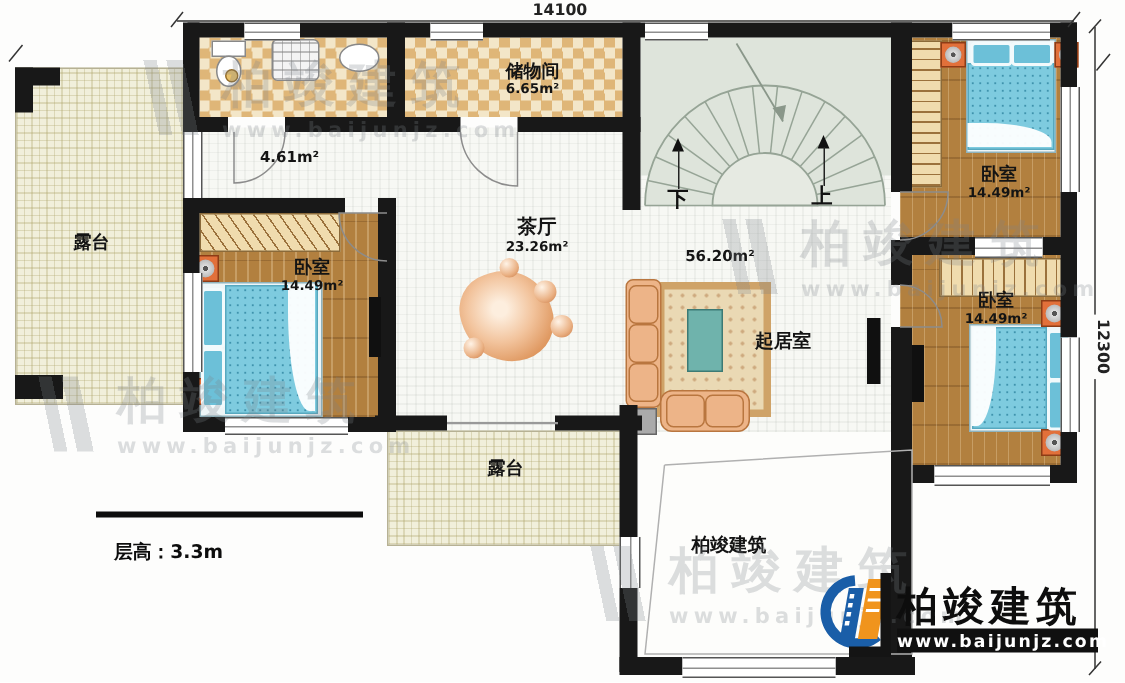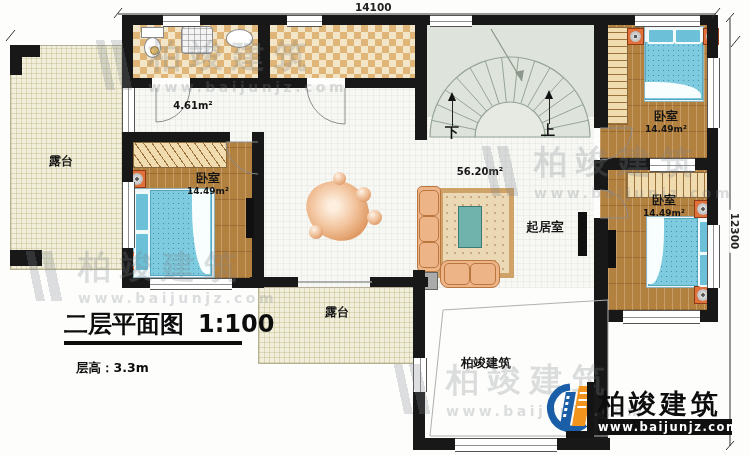--- a/index.html
+++ b/index.html
@@ -260,39 +260,47 @@
       <line x1="726" y1="22" x2="734" y2="13"></line>
       <line x1="726" y1="450" x2="734" y2="441"></line>
       <line x1="6" y1="41" x2="15" y2="30"></line>
       <line x1="731" y1="47" x2="740" y2="36"></line>
     </g>
   </svg>
 
   <div class="dim" style="left:352px;top:1px;">14100</div>
   <div class="dim" style="left:714px;top:225px;transform:rotate(90deg);transform-origin:center;">12300</div>
 
+  <div class="lbl" style="left:323px;top:41px;width:64px;">
+    <div class="nm">储物间</div>
+    <div class="ar">6.65m²</div>
+  </div>
   <div class="lbl" style="left:170px;top:100px;width:46px;">
     <div class="ar" style="font-size:10px;">4.61m²</div>
+  </div>
+  <div class="lbl" style="left:328px;top:145px;width:60px;">
+    <div class="nm" style="font-size:13px;">茶厅</div>
+    <div class="ar">23.26m²</div>
   </div>
   <div class="lbl" style="left:450px;top:166px;width:60px;">
     <div class="ar" style="font-size:10px;">56.20m²</div>
   </div>
   <div class="lbl" style="left:176px;top:172px;width:64px;">
     <div class="nm">卧室</div>
     <div class="ar">14.49m²</div>
   </div>
   <div class="lbl" style="left:634px;top:110px;width:64px;">
     <div class="nm">卧室</div>
     <div class="ar">14.49m²</div>
   </div>
   <div class="lbl" style="left:632px;top:194px;width:64px;">
     <div class="nm">卧室</div>
     <div class="ar">14.49m²</div>
   </div>
-  <div class="lbl" style="left:496px;top:220px;width:52px;margin-left:23px;">
+  <div class="lbl" style="left:496px;top:220px;width:52px;">
     <div class="nm" style="font-size:12.5px;">起居室</div>
   </div>
   <div class="lbl" style="left:40px;top:155px;width:42px;">
     <div class="nm">露台</div>
   </div>
   <div class="lbl" style="left:316px;top:306px;width:42px;">
     <div class="nm">露台</div>
   </div>
   <div class="lbl" style="left:452px;top:356px;width:68px;">
     <div class="nm" style="font-size:12.5px;">柏竣建筑</div>
@@ -327,23 +335,20 @@
       </div>
   </div>
   <div class="wm" style="left:390px;top:358px;">
     <div class="wm-mark"></div>
     <div>
         <div class="wm-name">柏竣建筑</div>
          <div class="wm-url">www.baijunjz.com</div>
       </div>
   </div>
 
-  <div class="tb-title">
-    <span>二层平面图</span><span class="sc">1:100</span>
-  </div>
   <div class="tb-rule"></div>
   <div class="tb-line" style="left:76px;top:360px;">层高：3.3m</div>
 
   <svg class="abs" style="left:540px;top:380px;z-index:50;" width="56" height="60" viewBox="0 0 56 60">
     <path d="M30,7 A21,21 0 1 0 45,44" fill="none" stroke="#1a5ea8" stroke-width="7"></path>
     <g transform="skewX(-10) translate(6,0)">
       <rect x="22" y="12" width="10" height="34" fill="#1a5ea8"></rect>
       <rect x="23.5" y="16" width="3" height="3" fill="#fff"></rect>
       <rect x="23.5" y="22" width="3" height="3" fill="#fff"></rect>
       <rect x="23.5" y="28" width="3" height="3" fill="#fff"></rect>

